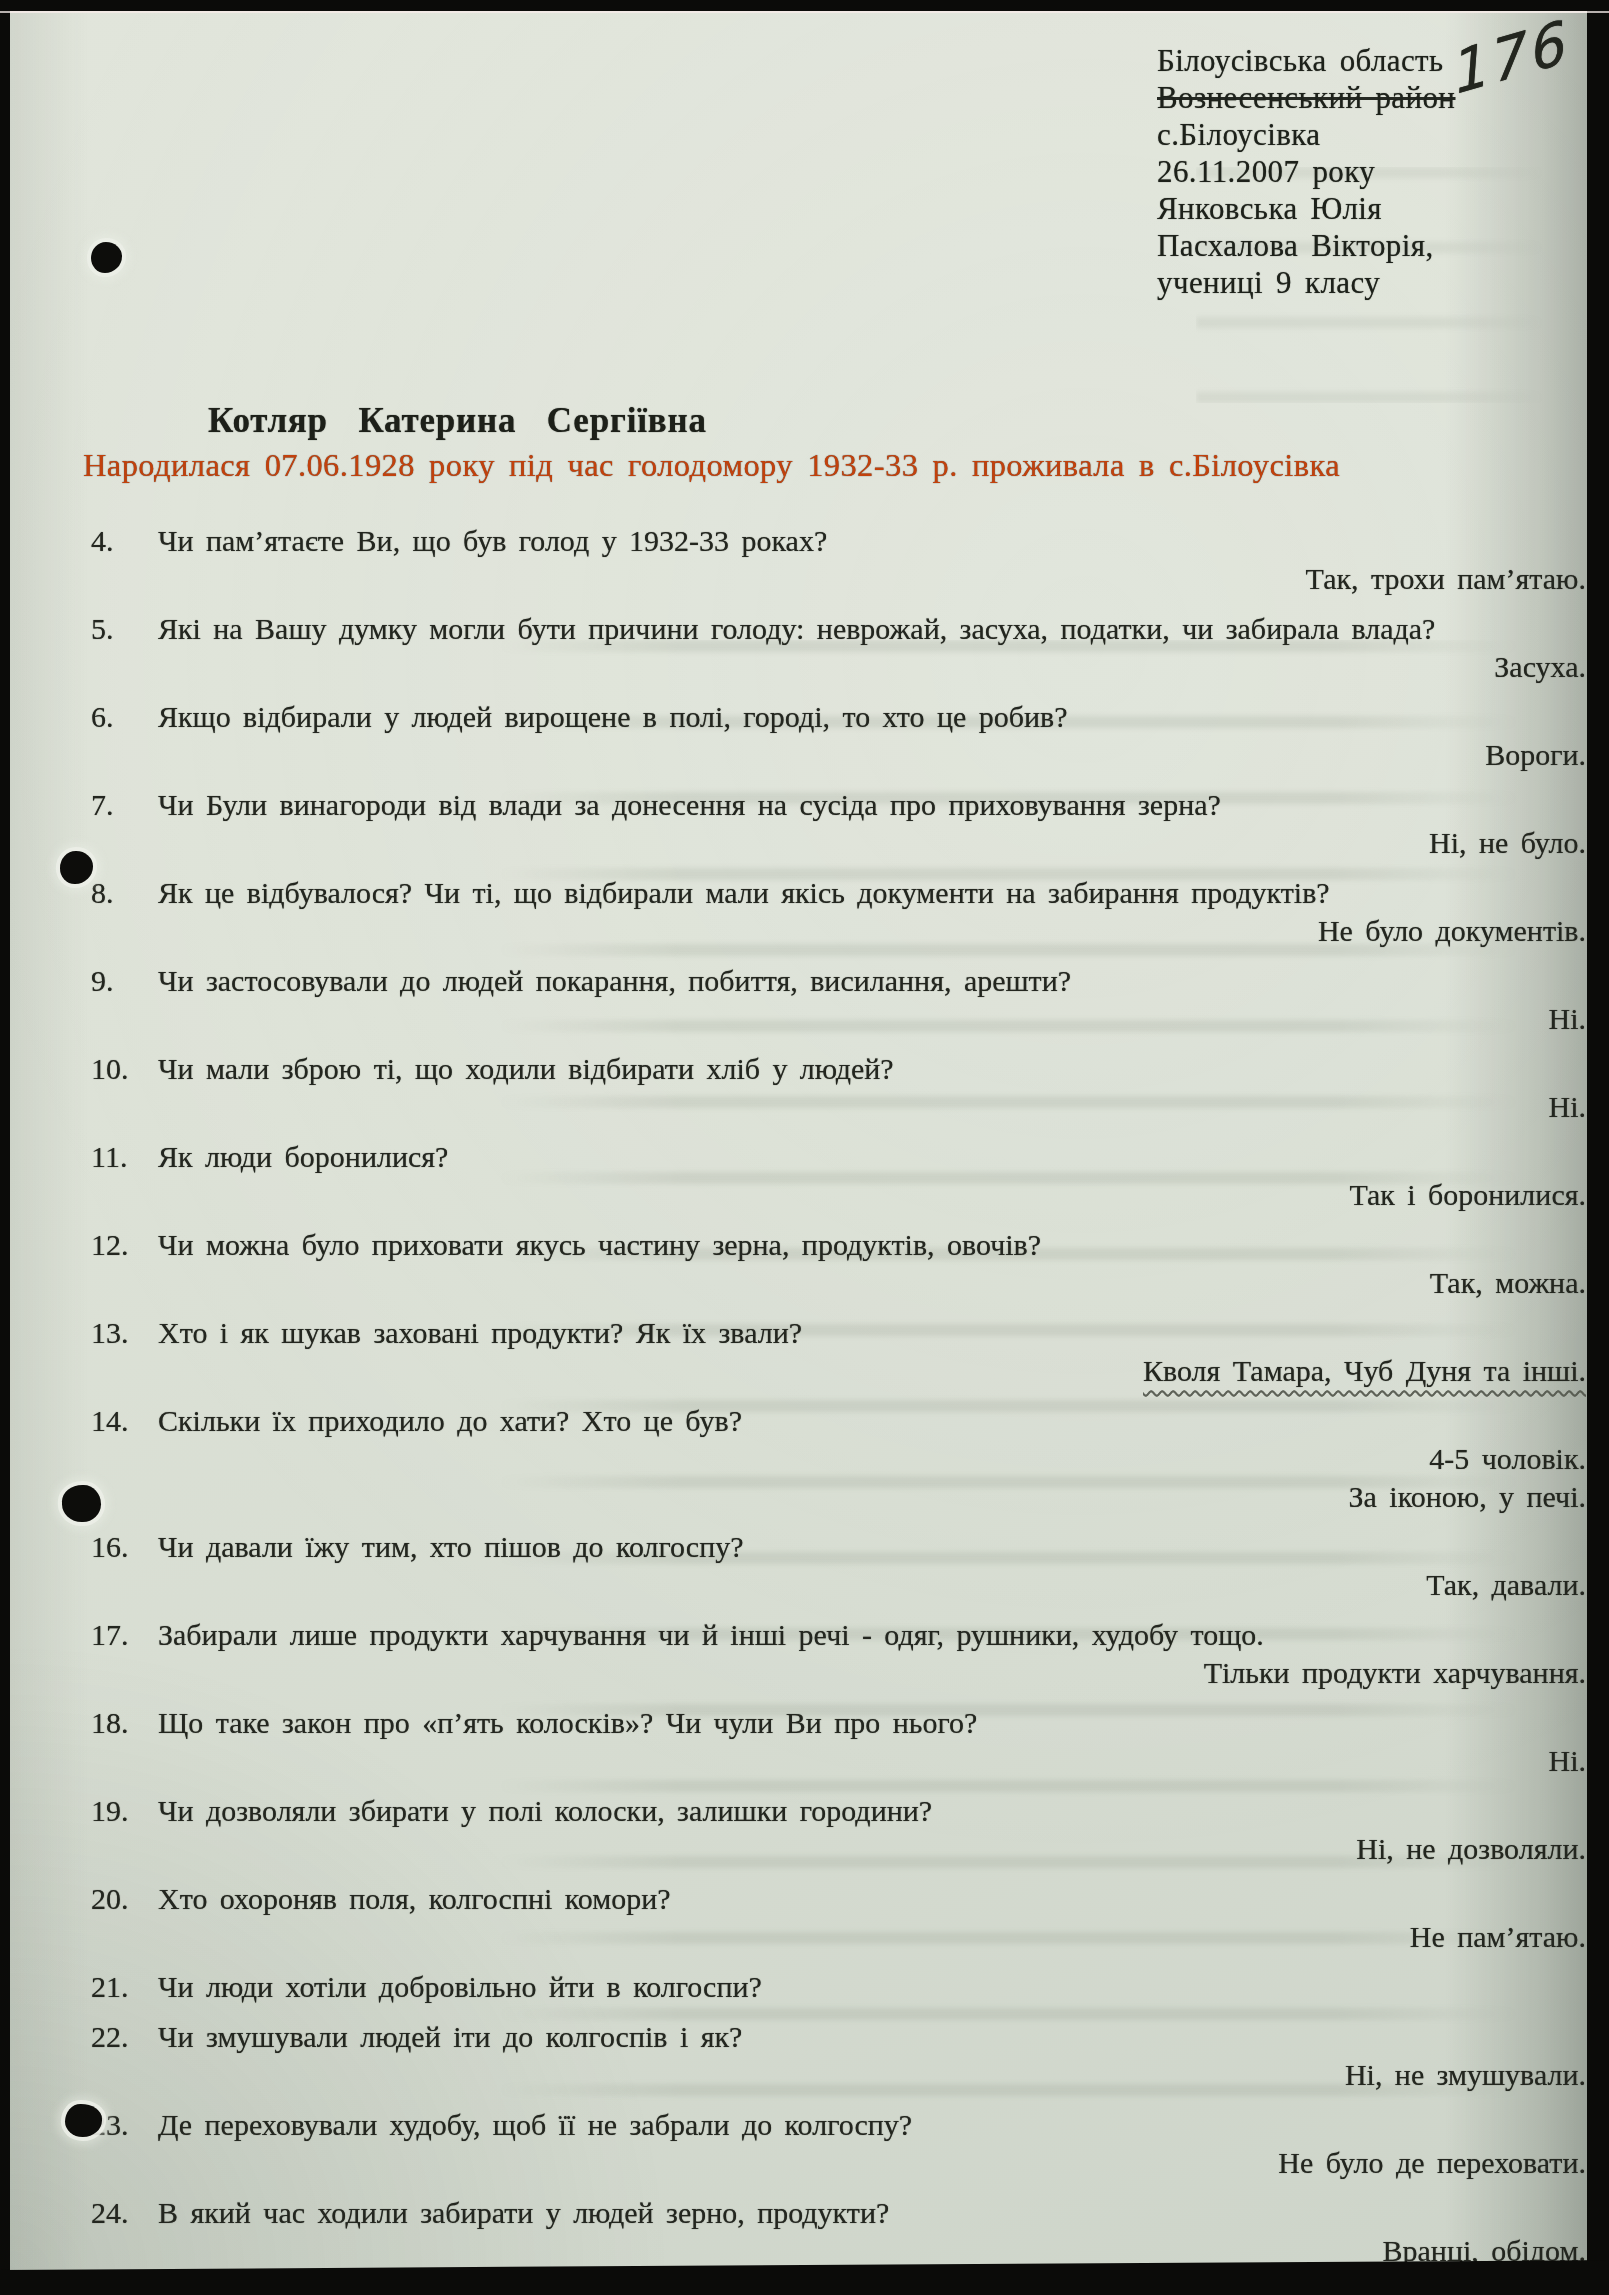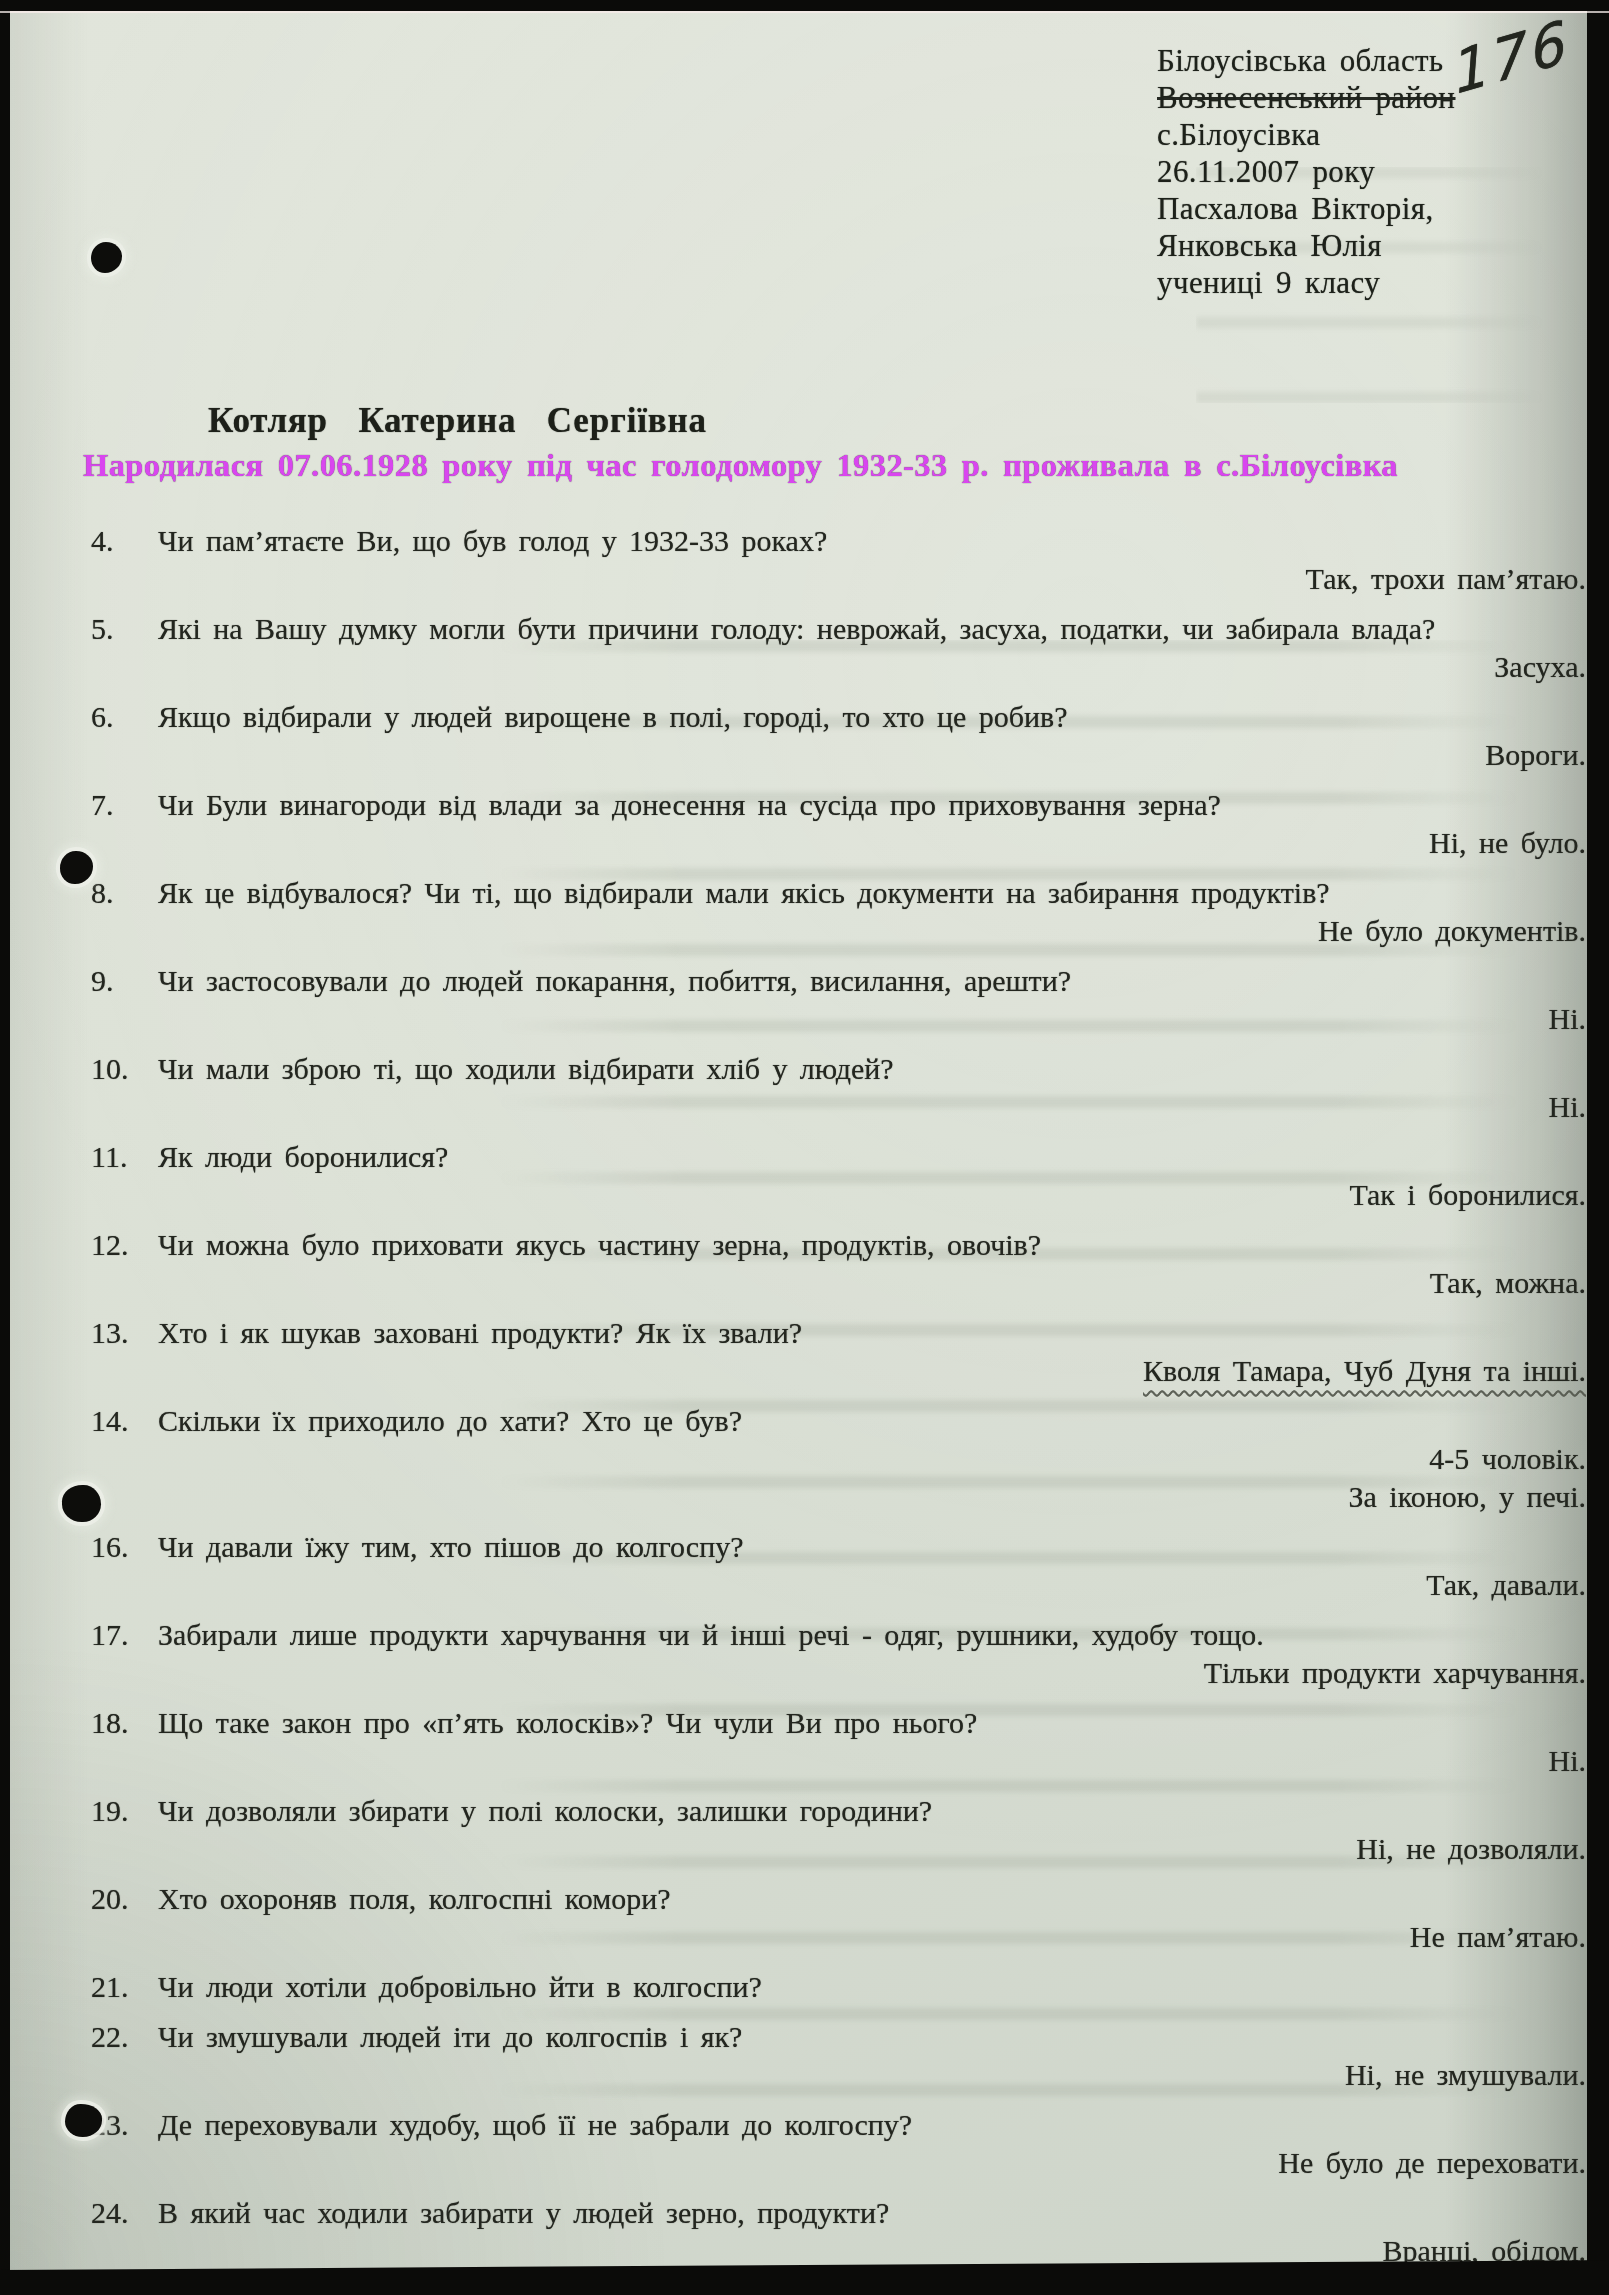--- a/index.html
+++ b/index.html
@@ -51,21 +51,21 @@
   }
   
   .doc-title{
     position:absolute;left:208px;top:401px;
     font-size:35px;font-weight:bold;color:#1d2019;
     word-spacing:21px;letter-spacing:0.8px;white-space:nowrap;
     text-shadow:0 0 1.1px rgba(30,33,27,0.8);
   }
   .doc-subtitle{
     position:absolute;left:83px;top:447px;width:1495px;
-    font-size:32.5px;font-weight:bold;color:#d946ef;
+    font-size:32.5px;font-weight:normal;color:#c2410c;
     word-spacing:5.7px;letter-spacing:0.4px;white-space:nowrap;
     text-shadow:0 0 1.1px rgba(30,33,27,0.8);
   }
   
   .qa-list{
     position:absolute;left:91px;top:510px;width:1495px;
     font-size:30px;line-height:38px;color:#23261f;
     word-spacing:4.9px;
     text-shadow:0 0 1px rgba(35,38,31,0.7);
   }
@@ -105,22 +105,22 @@
 <div class="paper">
   <div class="bleed"></div>
   <div class="bleed-top"></div>
 </div>
 
 <div class="header-block" id="header-block">
     <div class="header-line">Білоусівська область</div>
     <div class="header-line struck">Вознесенський район</div>
     <div class="header-line">с.Білоусівка</div>
     <div class="header-line">26.11.2007  року</div>
+    <div class="header-line">Янковська Юлія</div>
     <div class="header-line">Пасхалова Вікторія,</div>
-    <div class="header-line">Янковська Юлія</div>
     <div class="header-line">учениці 9  класу</div>
   </div>
 
 <div class="page-num">176</div>
 
 <div class="doc-title">Котляр Катерина Сергіївна</div>
 
 <div class="doc-subtitle">Народилася 07.06.1928 року під час голодомору 1932-33 р. проживала в с.Білоусівка</div>
 
 <div class="qa-list" id="qa-list">

